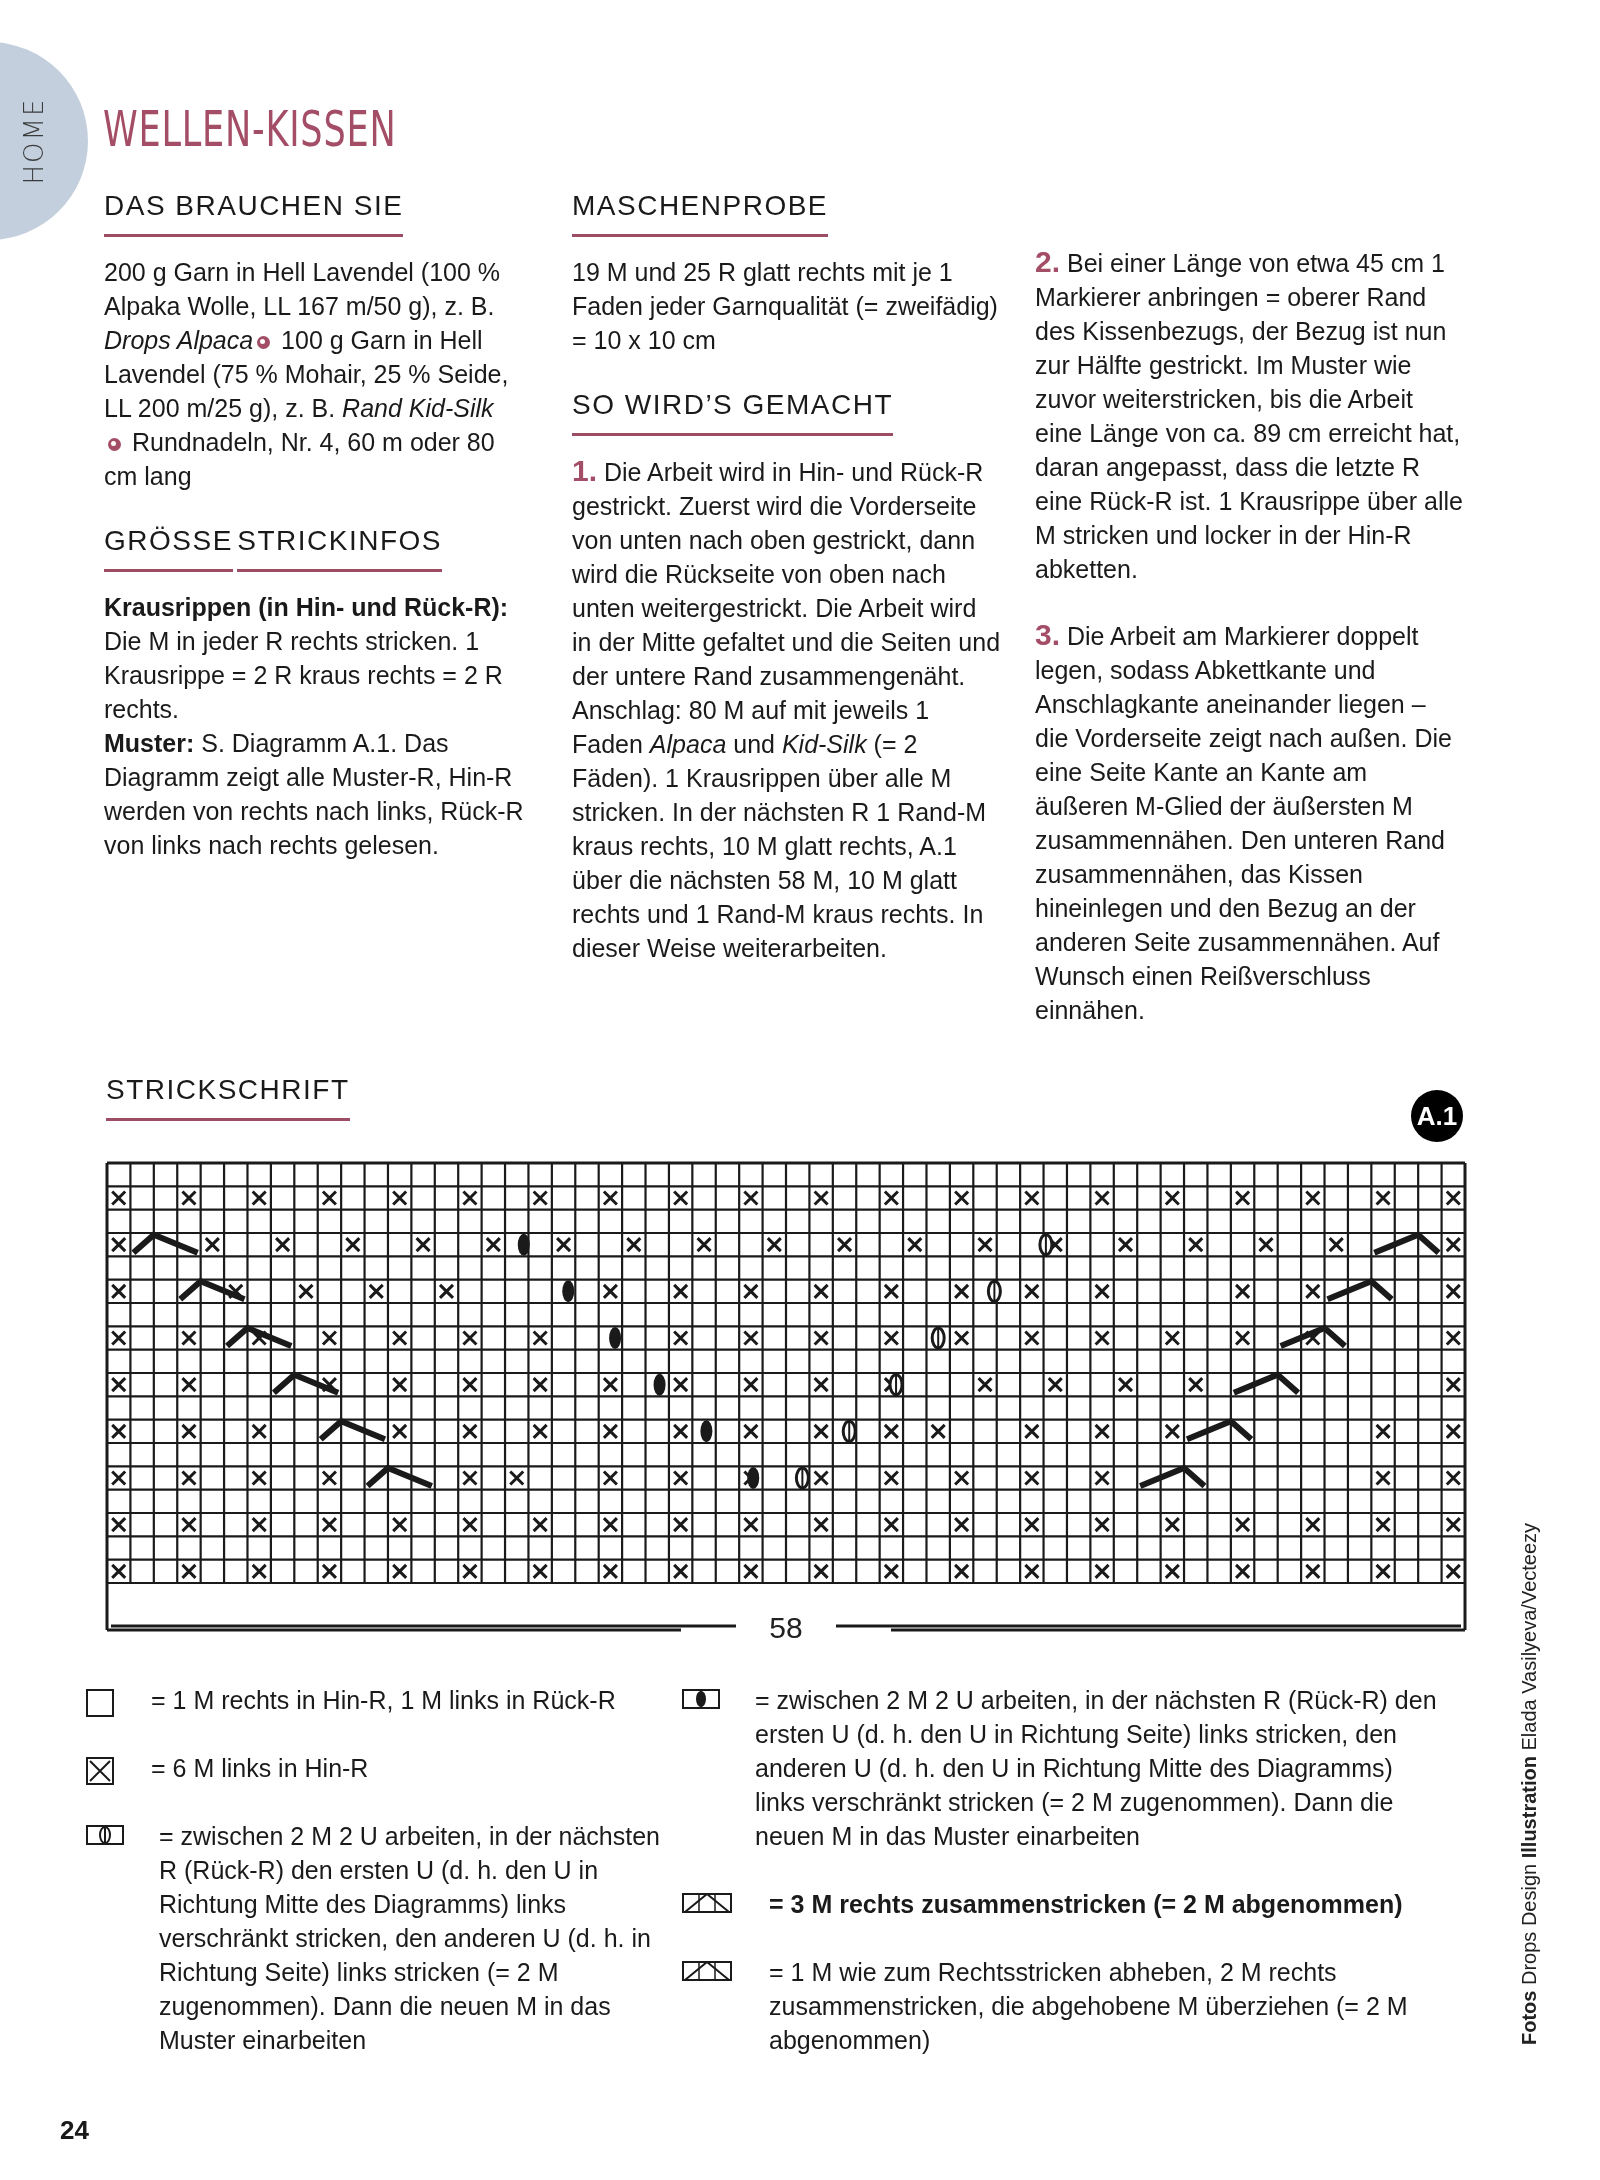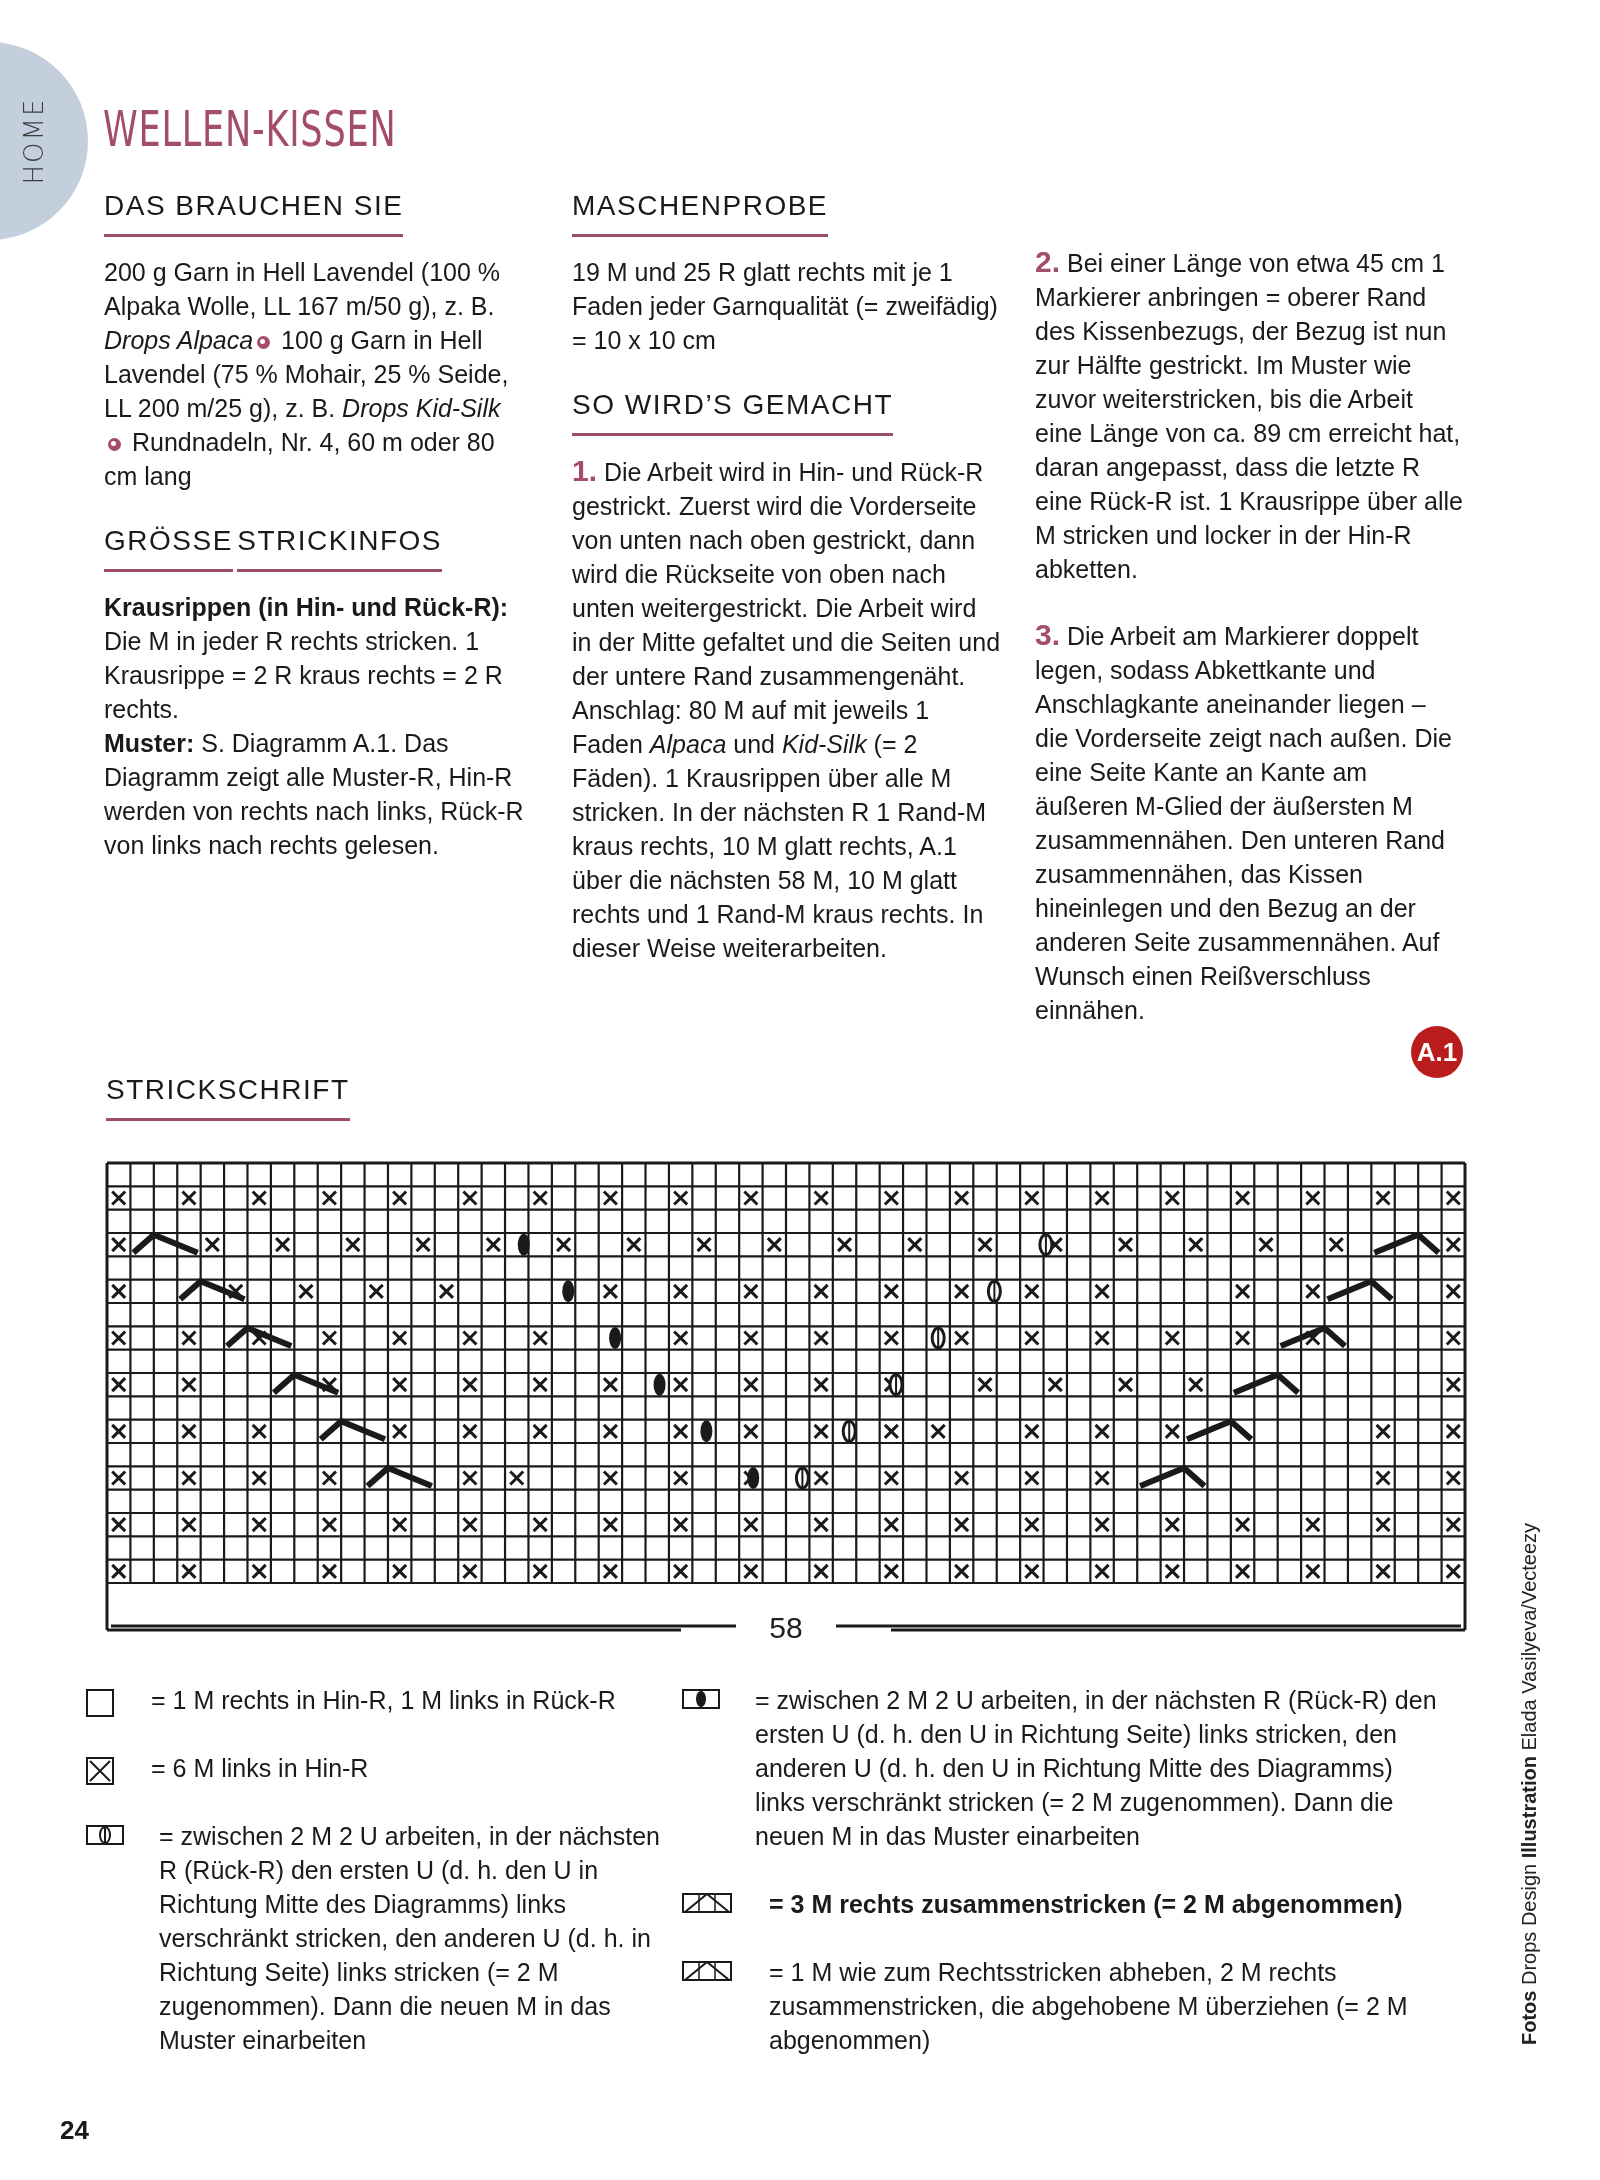--- a/index.html
+++ b/index.html
@@ -10,40 +10,40 @@
   .col{position:absolute;top:190px;width:430px;}
   .c1{left:104px;} .c2{left:572px;} .c3{left:1035px;}
   .h{display:inline-block;font-size:28px;letter-spacing:1.5px;color:#1a1a1a;border-bottom:3px solid #9c4d64;padding-bottom:12px;margin:0 0 18px 0;font-weight:normal;}
   .p{font-size:25px;line-height:34px;margin:0 0 32px 0;}
   .p i{font-style:italic;}
   .p b{font-weight:bold;}
   .num{color:#a44d66;font-weight:bold;font-size:30px;}
   .yarn-ico{display:inline-block;width:13px;height:13px;border-radius:50%;background:#a44d66;vertical-align:middle;margin:0 4px;position:relative;}
   .yarn-ico::after{content:"";position:absolute;left:3px;top:3px;width:5px;height:5px;border-radius:50%;background:#fff;}
   .chart-head{position:absolute;left:106px;top:1074px;}
-  .badge{position:absolute;left:1411px;top:1026px;width:52px;height:52px;border-radius:50%;background:#b91c1c;color:#fff;font-weight:bold;font-size:26px;display:flex;align-items:center;justify-content:center;}
+  .badge{position:absolute;left:1411px;top:1090px;width:52px;height:52px;border-radius:50%;background:#000000;color:#fff;font-weight:bold;font-size:26px;display:flex;align-items:center;justify-content:center;}
   #chart{position:absolute;left:0;top:0;}
   .legend{position:absolute;font-size:25px;line-height:34px;padding-left:25px;}
   .legend .sym{position:absolute;left:0;top:6px;}
   .legend .txt{display:block;}
   .credit{position:absolute;left:1518px;top:2045px;transform-origin:left top;transform:rotate(-90deg);font-size:20px;white-space:nowrap;color:#222;}
   .credit b{font-weight:bold;}
   .pagenum{position:absolute;left:60px;top:2115px;font-size:26px;font-weight:bold;}
 </style>
 </head>
 <body>
 
 <div class="home-tab"></div>
 <div class="home-label">HOME</div>
 
 <h1 class="title" style="margin:0;">WELLEN-KISSEN</h1>
 
 <div class="col c1">
   <div class="h">DAS BRAUCHEN SIE</div>
-  <p class="p"><span>200 g Garn in Hell Lavendel (100 % Alpaka Wolle, LL 167 m/50 g), z. B. </span><i>Drops Alpaca</i><span class="yarn-ico"></span><span> 100 g Garn in Hell Lavendel (75 % Mohair, 25 % Seide, LL 200 m/25 g), z. B. </span><i>Drops Kid-Silk</i><br><span class="yarn-ico"></span><span> Rundnadeln, Nr. 4, 60 m oder 80 cm lang</span></p>
+  <p class="p"><span>200 g Garn in Hell Lavendel (100 % Alpaka Wolle, LL 167 m/50 g), z. B. </span><i>Drops Alpaca</i><span class="yarn-ico"></span><span> 100 g Garn in Hell Lavendel (75 % Mohair, 25 % Seide, LL 200 m/25 g), z. B. </span><i>Rand Kid-Silk</i><br><span class="yarn-ico"></span><span> Rundnadeln, Nr. 4, 60 m oder 80 cm lang</span></p>
 
   <div class="h">GRÖSSE</div>
 
   <div class="h">STRICKINFOS</div>
   <p class="p"><b>Krausrippen (in Hin- und Rück-R):</b><br><span>Die M in jeder R rechts stricken. 1 Krausrippe = 2 R kraus rechts = 2 R rechts.</span><br><b>Muster:</b><span> S. Diagramm A.1. Das Diagramm zeigt alle Muster-R, Hin-R werden von rechts nach links, Rück-R von links nach rechts gelesen.</span></p>
 </div>
 
 <div class="col c2">
   <div class="h">MASCHENPROBE</div>
   <p class="p">19 M und 25 R glatt rechts mit je 1 Faden jeder Garnqualität (= zweifädig) = 10 x 10 cm</p>

